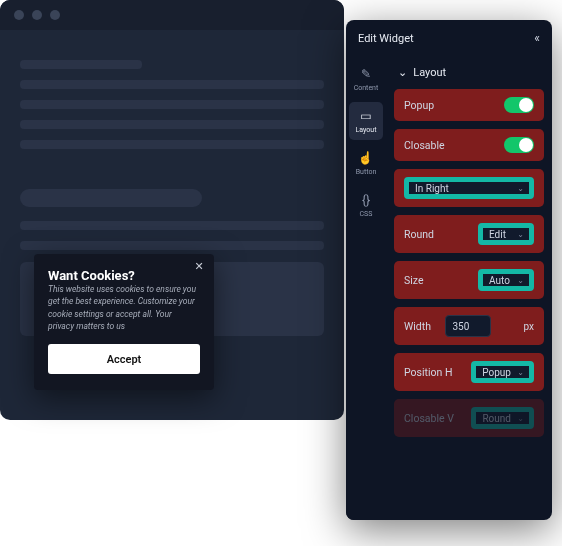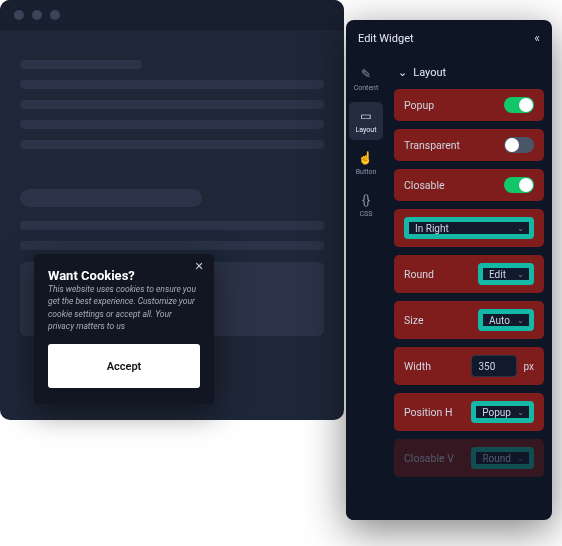--- a/index.html
+++ b/index.html
@@ -45,21 +45,21 @@
     position: absolute; right: 6px; top: 6px;
     width: 18px; height: 18px;
     color: #c9ced8;
     font-size: 11px;
     text-align: center;
     cursor: pointer;
   }
   .cookie-title { font-size: 13px; font-weight: 700; }
   .cookie-body { font-size: 8.5px; line-height: 1.45; color: #a7adba; margin-bottom: 12px; font-style: italic; }
   .cookie-accept {
-    width: 100%; height: 44px;
+    width: 100%; height: 30px;
     background: #fff; color:#111; border:none; border-radius:3px;
     font-size: 11px; font-weight:600; cursor:pointer;
   }
 
   .panel {
     position: absolute;
     left: 346px; top: 20px;
     width: 206px; height: 500px;
     background: #0e1525;
     border-radius: 8px;
@@ -118,21 +118,21 @@
     position:relative; display:flex; align-items:center; min-width:56px;
     cursor:pointer;
   }
   .select .caret { position:absolute; right:5px; font-size:8px; color:#7d879c; }
   .select.wide { width:100%; }
   .num-input {
     background:#111a2c; border:1px solid #2a3347; color:#cfd5e2;
     font-size:10px; height:22px; width:46px; border-radius:4px; padding:0 6px;
   }
   .unit { font-size:10px; color:#cfd5e2; margin-left:6px; }
-  .row .ctrl { display:flex; align-items:center; }
+  .row .ctrl { display:flex; align-items:center;gap:26px; }
 
   
   .props::-webkit-scrollbar{width:0}
 </style>
 </head>
 <body>
 
 <div class="app-window">
   <div class="titlebar">
     <div class="dot"></div>
@@ -195,26 +195,20 @@
         <span>Layout</span>
       </div>
 
       <div class="row">
         <span>Popup</span>
         <div class="toggle on">
             <div class="knob"></div>
           </div>
       </div>
 
-      <div class="row">
-        <span>Transparent</span>
-        <div class="toggle off">
-            <div class="knob"></div>
-          </div>
-      </div>
 
       <div class="row">
         <span>Closable</span>
         <div class="toggle on">
             <div class="knob"></div>
           </div>
       </div>
 
       <div class="row">
         <div class="select wide">

